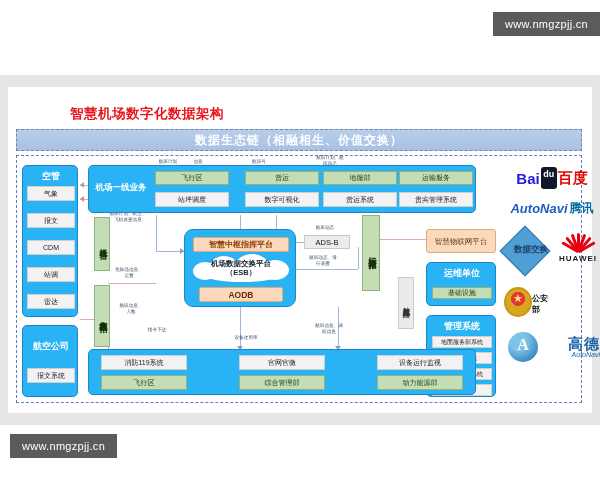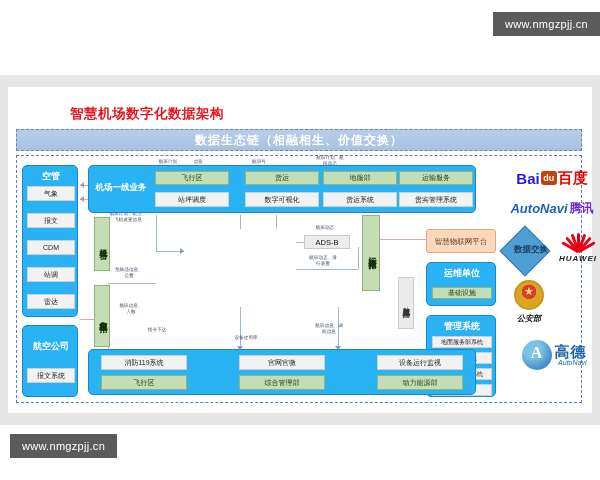--- a/index.html
+++ b/index.html
@@ -115,53 +115,53 @@
         border-left:4px solid #7f9ec4;}
   .ah-d{border-left:3px solid transparent;border-right:3px solid transparent;
         border-top:4px solid #7f9ec4;}
 
   
   .logos{position:absolute;left:496px;top:78px;width:96px;height:236px;}
   .logo{position:absolute;display:flex;align-items:center;justify-content:center;}
 
   .baidu{left:2px;top:0px;width:92px;height:26px;font-size:15px;font-weight:bold;}
   .baidu .b1{color:#2319dc;text-align:center;}
-  .baidu .paw{display:inline-block;width:16px;height:14px;background:#c2410c;
+  .baidu .paw{display:inline-block;width:16px;height:22px;background:#0f172a;
               border-radius:3px;color:#fff;font-size:9px;line-height:14px;
               text-align:center;margin:0 1px;}
   .baidu .b2{color:#e10602;}
 
   .tencent{left:2px;top:32px;width:92px;height:22px;font-size:13px;
            font-style:italic;font-weight:bold;color:#1c5fbe;}
-  .tencent .tc2{font-style:normal;color:#6d28d9;font-size:12px;margin-left:2px;}
+  .tencent .tc2{font-style:normal;color:#0369a1;font-size:12px;margin-left:2px;}
 
   .dataex{left:0px;top:66px;width:54px;height:40px;}
   .diamond{position:absolute;left:3px;top:2px;width:34px;height:34px;
            background:#4f9fd4;transform:rotate(45deg);border:1px solid #2f7ab0;}
   .dataex span{position:absolute;left:0;top:13px;width:54px;text-align:center;
                color:#1b3f66;font-size:8.5px;font-weight:bold;z-index:3;}
 
-  .huawei{left:52px;top:60px;width:44px;height:44px;flex-direction:column;font-style:italic;}
+  .huawei{left:52px;top:60px;width:44px;height:44px;flex-direction:column;}
   .hw-flower{width:26px;height:20px;position:relative;}
   .hw-flower i{position:absolute;bottom:0;left:12px;width:3px;height:19px;
                background:#e60013;transform-origin:bottom center;border-radius:2px;}
   .huawei b{color:#1a1a1a;font-size:8px;letter-spacing:1px;margin-top:2px;}
 
-  .gongan{left:0px;top:110px;width:50px;height:54px;flex-direction:column;font-style:italic;}
+  .gongan{left:0px;top:110px;width:50px;height:54px;}
   .ga-emb{width:30px;height:30px;border-radius:50%;
           background:radial-gradient(circle at 50% 38%,#e03a2f 0 34%,#d9a61f 36% 100%);
           border:2px solid #c9961b;box-sizing:border-box;position:relative;}
   .ga-emb::after{content:"★";position:absolute;left:0;right:0;top:3px;
                  text-align:center;color:#ffe27a;font-size:11px;}
   .gongan b{font-size:8px;color:#111;margin-top:3px;}
 
   .o2o{left:50px;top:118px;width:46px;height:30px;color:#4ec3ef;
        font-size:19px;font-weight:bold;letter-spacing:-1px;}
 
-  .gaode{left:4px;top:168px;width:92px;height:44px;}
+  .gaode{left:4px;top:160px;width:92px;height:44px;justify-content:space-between;}
   .gd-globe{width:30px;height:30px;border-radius:50%;
             background:radial-gradient(circle at 35% 30%,#7fc2e8 0 30%,#1a6bb0 100%);
             position:relative;}
   .gd-globe::after{content:"A";position:absolute;left:0;right:0;top:4px;
                    text-align:center;color:#fff;font-size:16px;font-weight:bold;
                    font-family:"Liberation Serif",serif;}
   .gd-txt{margin-left:3px;}
   .gd-txt b{display:block;color:#1b63a8;font-size:15px;font-weight:bold;
             line-height:15px;letter-spacing:1px;}
   .gd-txt i{display:block;color:#1b63a8;font-size:7px;font-style:italic;
@@ -263,20 +263,32 @@
 
     <div class="tcell-g gbox" style="left:310px;top:5px;">运输服务</div>
     <div class="tcell-w wbox" style="left:310px;top:26px;">贵宾管理系统</div>
   </div>
 
   <div class="vgreen" style="left:86px;top:130px;width:16px;height:54px;">机坪塔台</div>
   <div class="vgreen" style="left:86px;top:198px;width:16px;height:62px;">应急救援指</div>
   <div class="vgreen" style="left:354px;top:128px;width:18px;height:76px;">运行决策指挥</div>
   <div class="vgray" style="left:390px;top:190px;width:16px;height:52px;">航显广播</div>
 
+  <div class="bluepanel" id="hub">
+    <div class="hub-top">智慧中枢指挥平台</div>
+    <div class="cloud">
+      <i style="left:4px;top:8px;width:24px;height:18px;"></i>
+      <i style="left:20px;top:2px;width:30px;height:24px;"></i>
+      <i style="left:46px;top:0px;width:34px;height:26px;"></i>
+      <i style="left:72px;top:6px;width:28px;height:20px;"></i>
+      <i style="left:14px;top:12px;width:78px;height:16px;"></i>
+      <span>机场数据交换平台（ESB）</span>
+    </div>
+    <div class="hub-bot">AODB</div>
+  </div>
 
   <div id="adsb">ADS-B</div>
 
   <div class="obox" id="iot" style="position:absolute;">智慧物联网平台</div>
 
   <div class="bluepanel" id="mgmt">
     <div class="r-h">管理系统</div>
     <div class="r-i wbox" style="top:20px;font-size:6px;">地面服务部系统</div>
     <div class="r-i wbox" style="top:36px;font-size:6px;">未建设系统</div>
     <div class="r-i wbox" style="top:52px;font-size:6px;">非航服务部系统</div>

